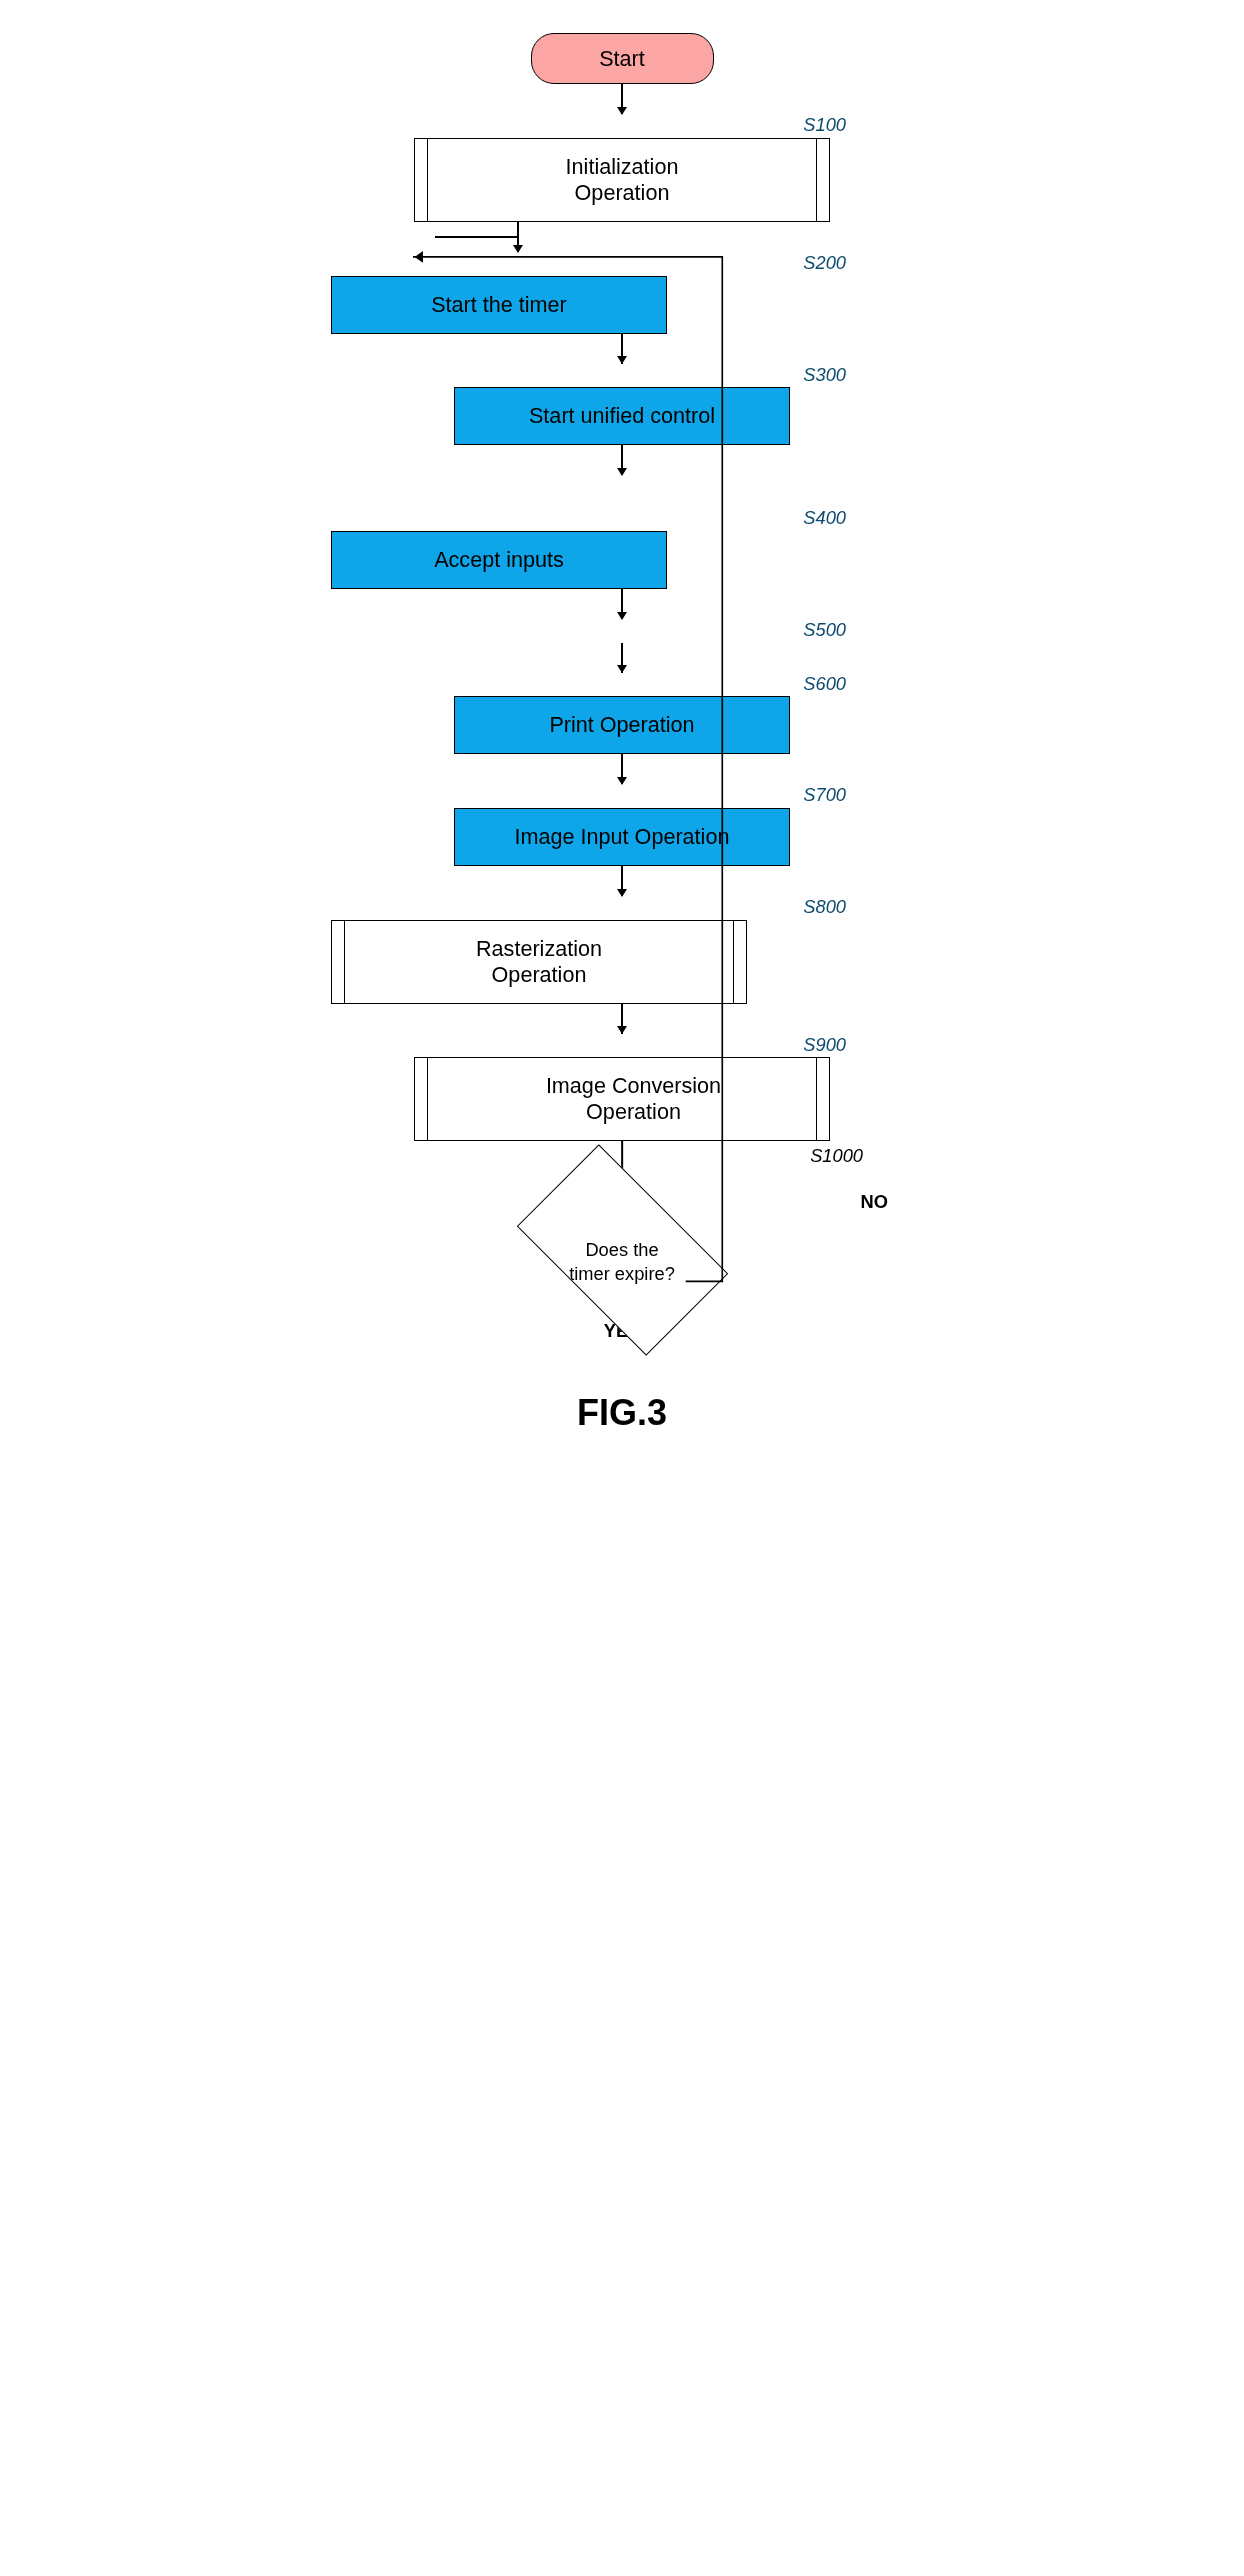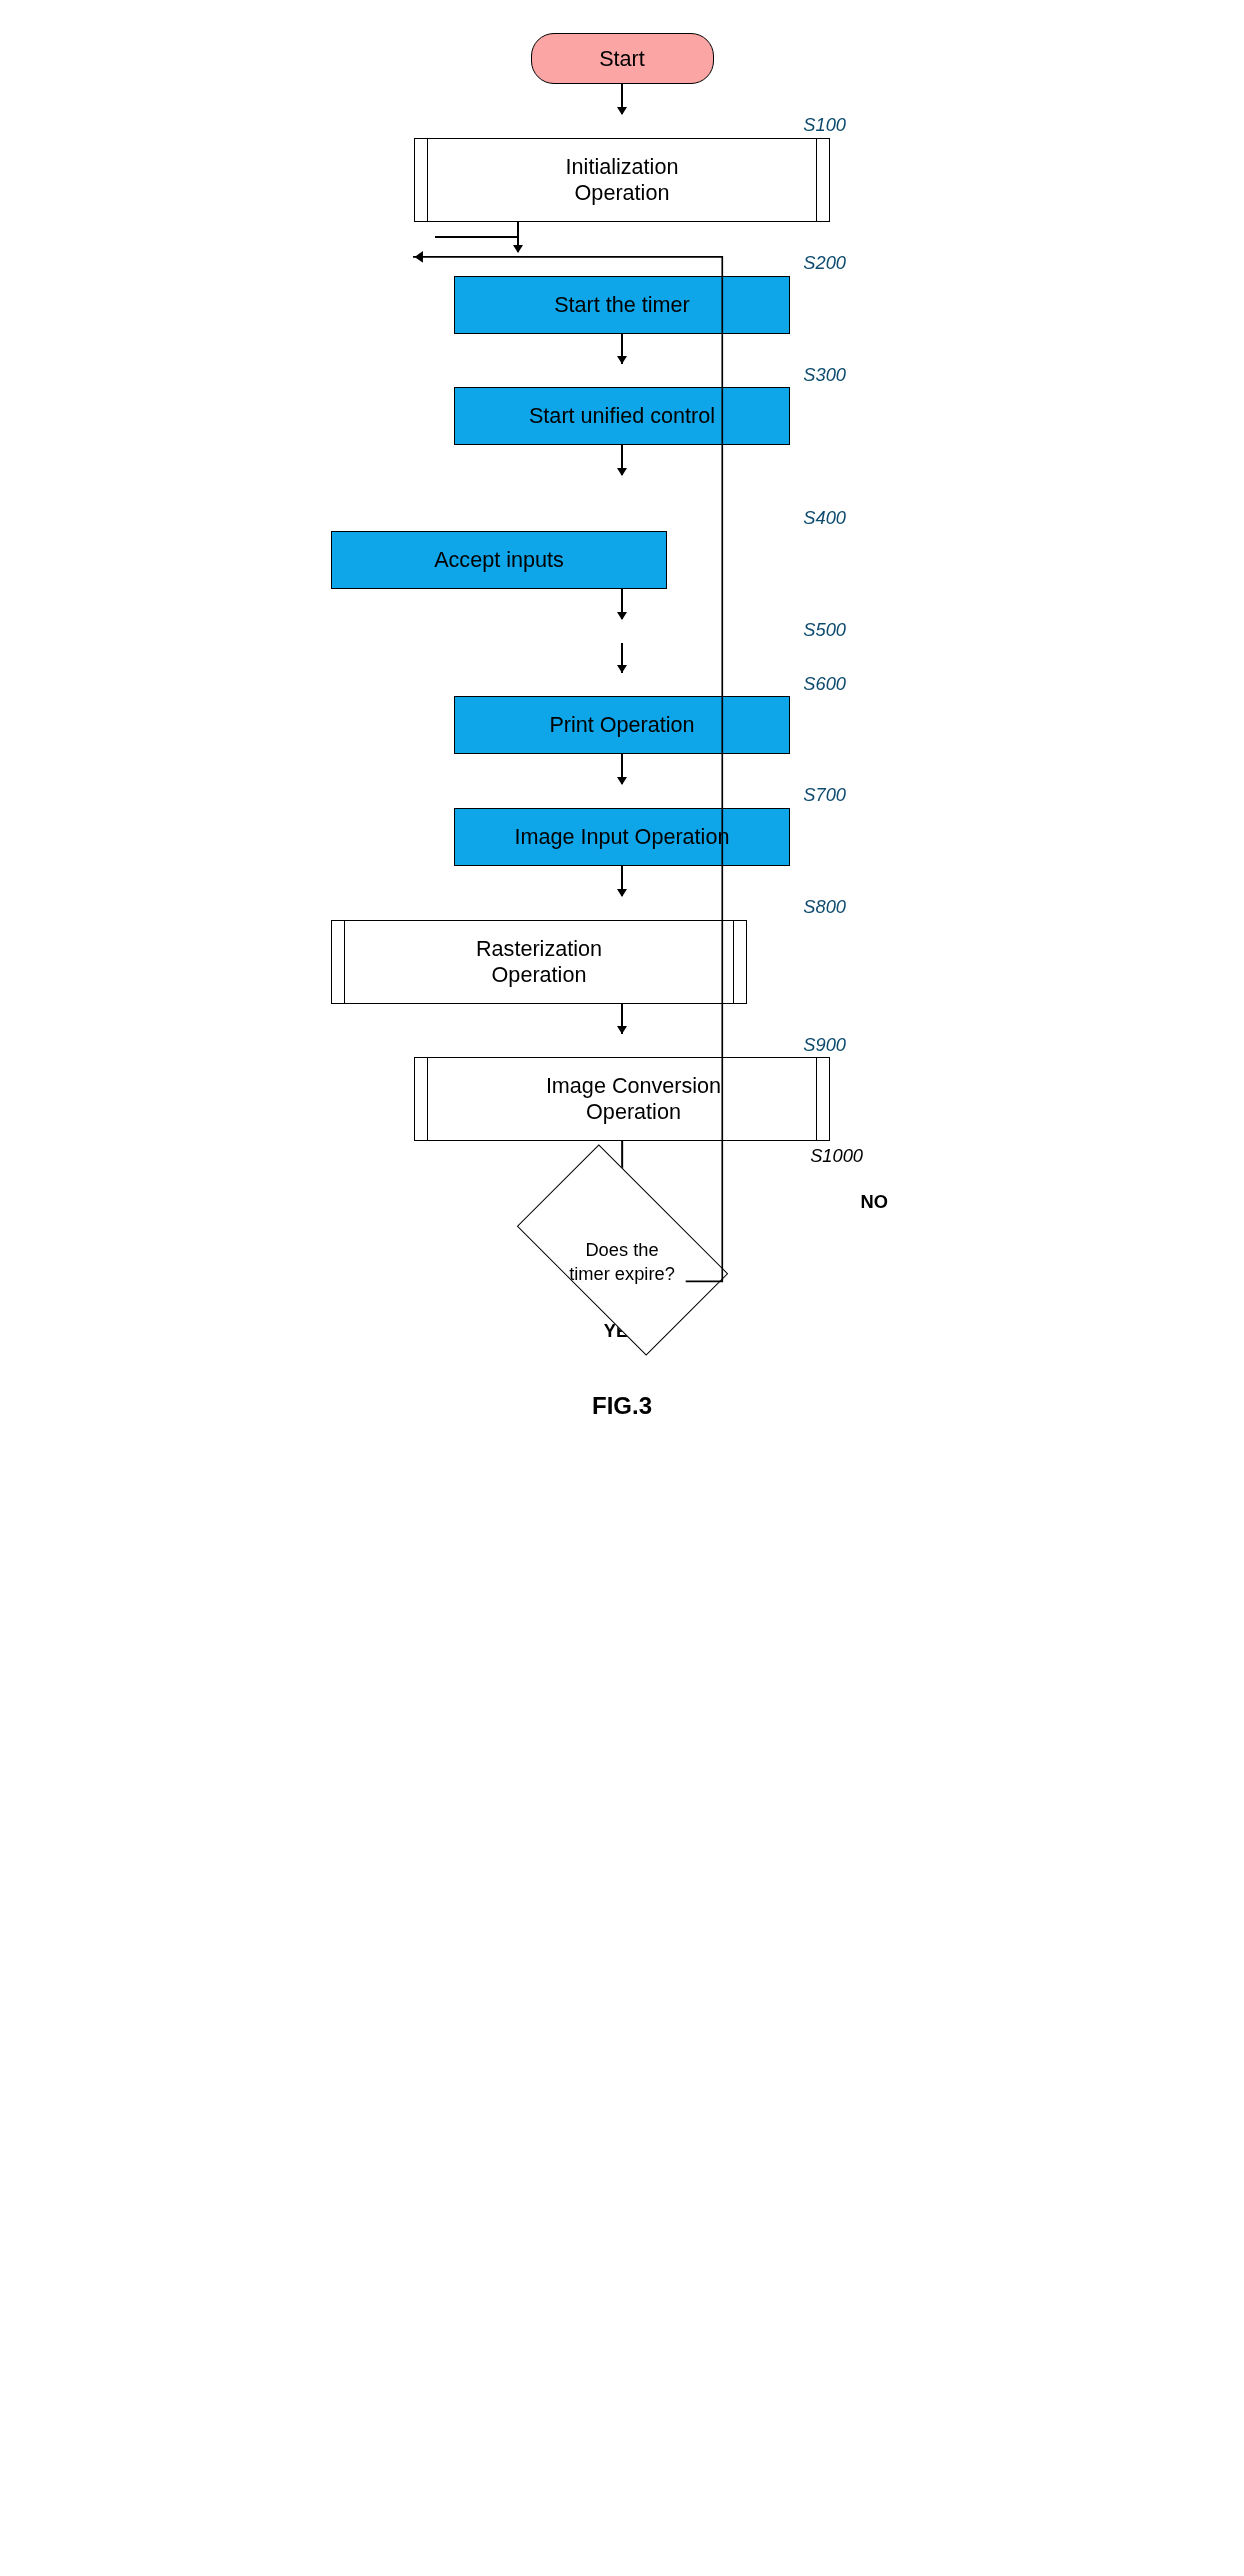--- a/index.html
+++ b/index.html
@@ -107,21 +107,21 @@
     .diamond-text {
       position: relative;
       z-index: 1;
       text-align: center;
       font-size: 18.3px;
       line-height: 1.3;
       margin-top: 24px;
     }
     
     .fig-label {
-      font-size: 24px;
+      font-size: 36px;
       font-weight: bold;
       margin-top: 42px;
     }
     
     .loop-container {
       position: relative;
       display: flex;
       flex-direction: column;
       align-items: center;
       width: 100%;
@@ -148,21 +148,21 @@
       <div style="position:absolute;left:57px;top:0;width:1.7px;height:100%;pointer-events:none;" id="loop-bar"></div>
 
       <div style="display:flex;align-items:center;width:100%;justify-content:center;margin-top:0;">
 
         <div style="width:calc(50% - 209px);height:1.7px;background:#000;"></div>
         <div class="arrow-down" style="height:30px;"></div>
         <div style="width:calc(50% - 0.8px);height:1.7px;background:transparent;"></div>
       </div>
     </div>
 
-    <div style="display:flex;flex-direction:column;align-items:center;width:100%;position:relative;">
+    <div style="display:flex;flex-direction:column;align-items:flex-start;width:100%;position:relative;">
       <div class="step-label">S200</div>
       <div class="process-box">Start the timer</div>
     </div>
 
     <div class="arrow-down" style="height:30px;"></div>
 
     <div style="display:flex;flex-direction:column;align-items:center;width:100%;position:relative;">
       <div class="step-label">S300</div>
       <div class="process-box">Start unified control</div>
     </div>

